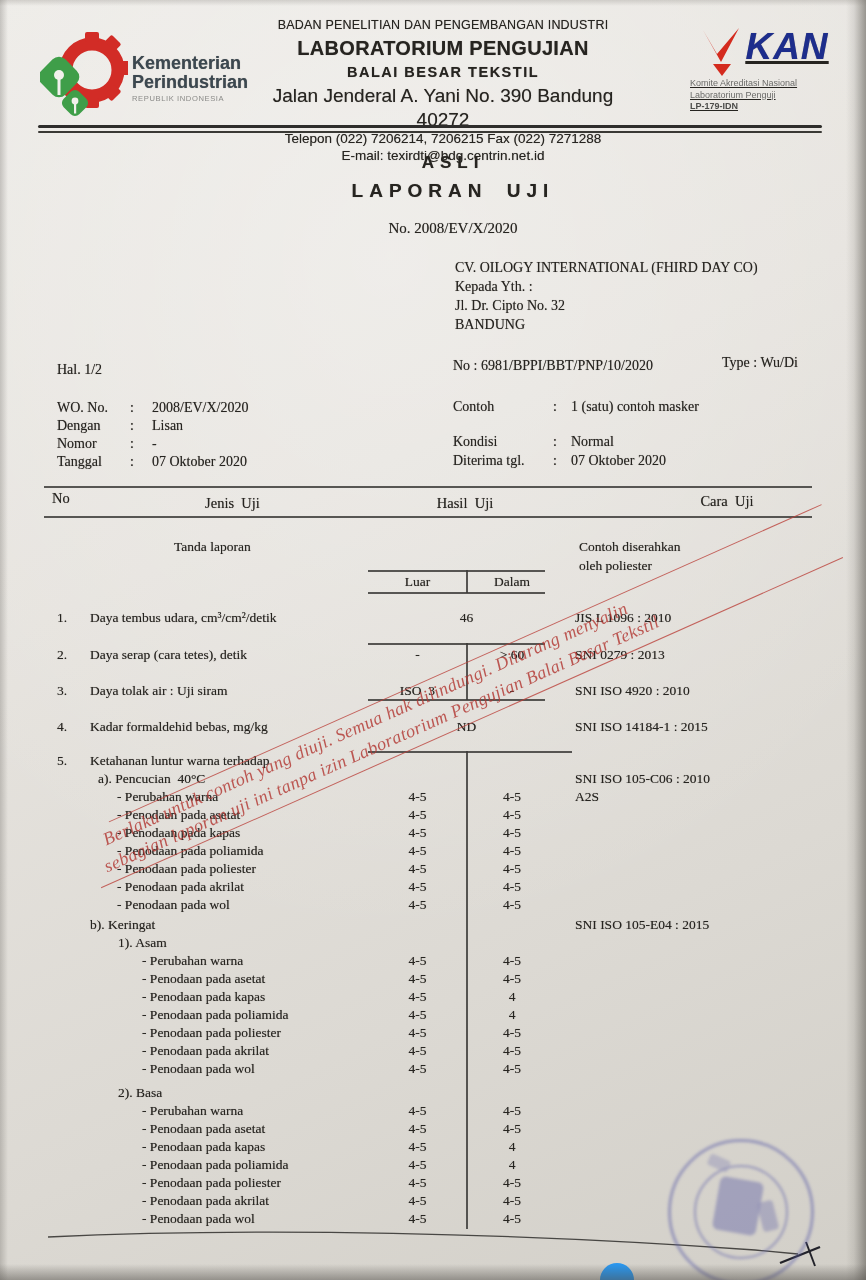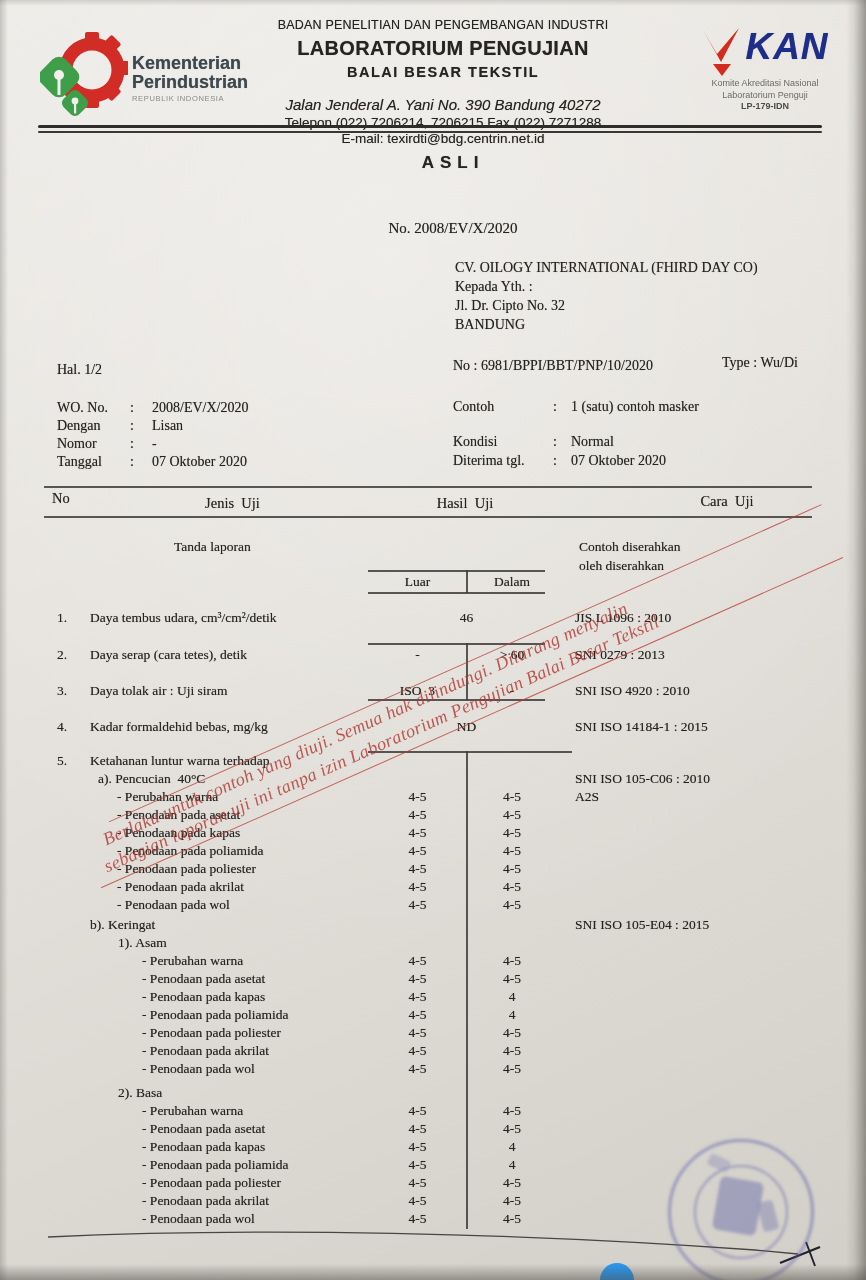--- a/index.html
+++ b/index.html
@@ -21,28 +21,28 @@
     background:linear-gradient(to right,rgba(90,87,82,.28),transparent);}
   .edge-top{position:absolute;top:0;left:0;width:100%;height:6px;
     background:linear-gradient(to bottom,rgba(120,116,110,.25),transparent);}
 
   
   .lh-center{position:absolute;left:253px;top:18px;width:380px;text-align:center;
     font-family:"Liberation Sans", sans-serif;line-height:1.25;}
   .lh1{font-size:12.5px;letter-spacing:.2px;}
   .lh2{font-size:20px;font-weight:bold;margin-top:2px;letter-spacing:.3px;}
   .lh3{font-size:14.5px;font-weight:bold;letter-spacing:1.5px;margin-top:2px;}
-  .lh4{font-size:15px;margin-top:15px;font-style:italic;}
+  .lh4{font-size:19px;margin-top:3px;}
   .lh5{font-size:13.5px;}
   .lh6{font-size:13.5px;}
   .ministry{position:absolute;left:40px;top:32px;width:210px;}
   .ministry-text{position:absolute;left:92px;top:22px;font-family:"Liberation Sans", sans-serif;color:#3c4850;}
   .mt1{font-size:18px;font-weight:bold;line-height:1.08;}
   .mt2{font-size:7.6px;letter-spacing:.6px;color:#8a8a88;margin-top:1px;}
-  .kan{position:absolute;left:690px;top:28px;width:150px;text-align:center;}
+  .kan{position:absolute;left:690px;top:28px;width:150px;text-decoration:underline;}
   .kan-row{display:flex;align-items:flex-start;justify-content:center;gap:2px;height:50px;}
   .kan-word{font-family:"Liberation Sans", sans-serif;font-weight:bold;font-style:italic;
     font-size:37px;color:#1d2d8c;letter-spacing:1px;line-height:1;}
   .kan-sub{font-family:"Liberation Sans", sans-serif;font-size:9px;color:#6b6b69;line-height:1.3;}
   .kan-sub b{color:#4c4c4a;}
   .double-rule-a{position:absolute;left:38px;top:125px;width:784px;height:3.4px;background:#2e2d2b;border-radius:2px;}
   .double-rule-b{position:absolute;left:38px;top:130.6px;width:784px;height:2px;background:#3a3935;border-radius:2px;}
 
   
   .t-asli{position:absolute;left:253px;top:153px;width:400px;text-align:center;
@@ -162,20 +162,21 @@
     </div>
     <div class="kan-sub">Komite Akreditasi Nasional</div>
     <div class="kan-sub">Laboratorium Penguji</div>
     <div class="kan-sub"><b>LP-179-IDN</b></div>
   </div>
 
   <div class="double-rule-a"></div>
   <div class="double-rule-b"></div>
 
   <div class="t-asli soft">ASLI</div>
+  <div class="t-lap soft">LAPORAN UJI</div>
   <div class="t-no soft">No. 2008/EV/X/2020</div>
 
   <div class="recipient">
     <div class="soft">CV. OILOGY INTERNATIONAL (FHIRD DAY CO)</div>
     <div class="soft">Kepada Yth. :</div>
     <div class="soft">Jl. Dr. Cipto No. 32</div>
     <div class="soft">BANDUNG</div>
   </div>
 
   <div class="m-hal soft">Hal. 1/2</div>
@@ -196,21 +197,21 @@
   <div class="th soft" style="left:160px;top:495px;width:145px;text-align:center;">Jenis  Uji</div>
   <div class="th soft" style="left:395px;top:495px;width:140px;text-align:center;">Hasil  Uji</div>
   <div class="th soft" style="left:657px;top:493px;width:140px;text-align:center;">Cara  Uji</div>
   <div class="rule" style="left:44px;top:516px;width:768px;height:1.6px;"></div>
 
   <div id="results">
     <div class="sample-row">
       <span class="s-label soft">Tanda laporan</span>
       <span class="s-val soft">
         <span style="display:block;">Contoh diserahkan</span>
-        <span style="display:block;">oleh diserahkan</span>
+        <span style="display:block;">oleh poliester</span>
       </span>
     </div>
     <div class="ld-row">
       <span class="ld-luar soft">Luar</span>
       <span class="ld-dalam soft">Dalam</span>
     </div>
     <div>
         <div class="trow k-main" style="margin-top: 15px;"><span class="c-no soft">1.</span><span class="c-label soft">Daya tembus udara, cm³/cm²/detik</span><span class="c-span soft">46</span><span class="c-cara soft">JIS L 1096 : 2010</span></div>
         <div class="trow k-main" style="margin-top: 19px;"><span class="c-no soft">2.</span><span class="c-label soft">Daya serap (cara tetes), detik</span><span class="c-luar soft">-</span><span class="c-dalam soft">&gt; 60</span><span class="c-cara soft">SNI 0279 : 2013</span></div>
         <div class="trow k-main" style="margin-top: 18px;"><span class="c-no soft">3.</span><span class="c-label soft">Daya tolak air : Uji siram</span><span class="c-luar soft">ISO  3</span><span class="c-dalam soft">-</span><span class="c-cara soft">SNI ISO 4920 : 2010</span></div>

